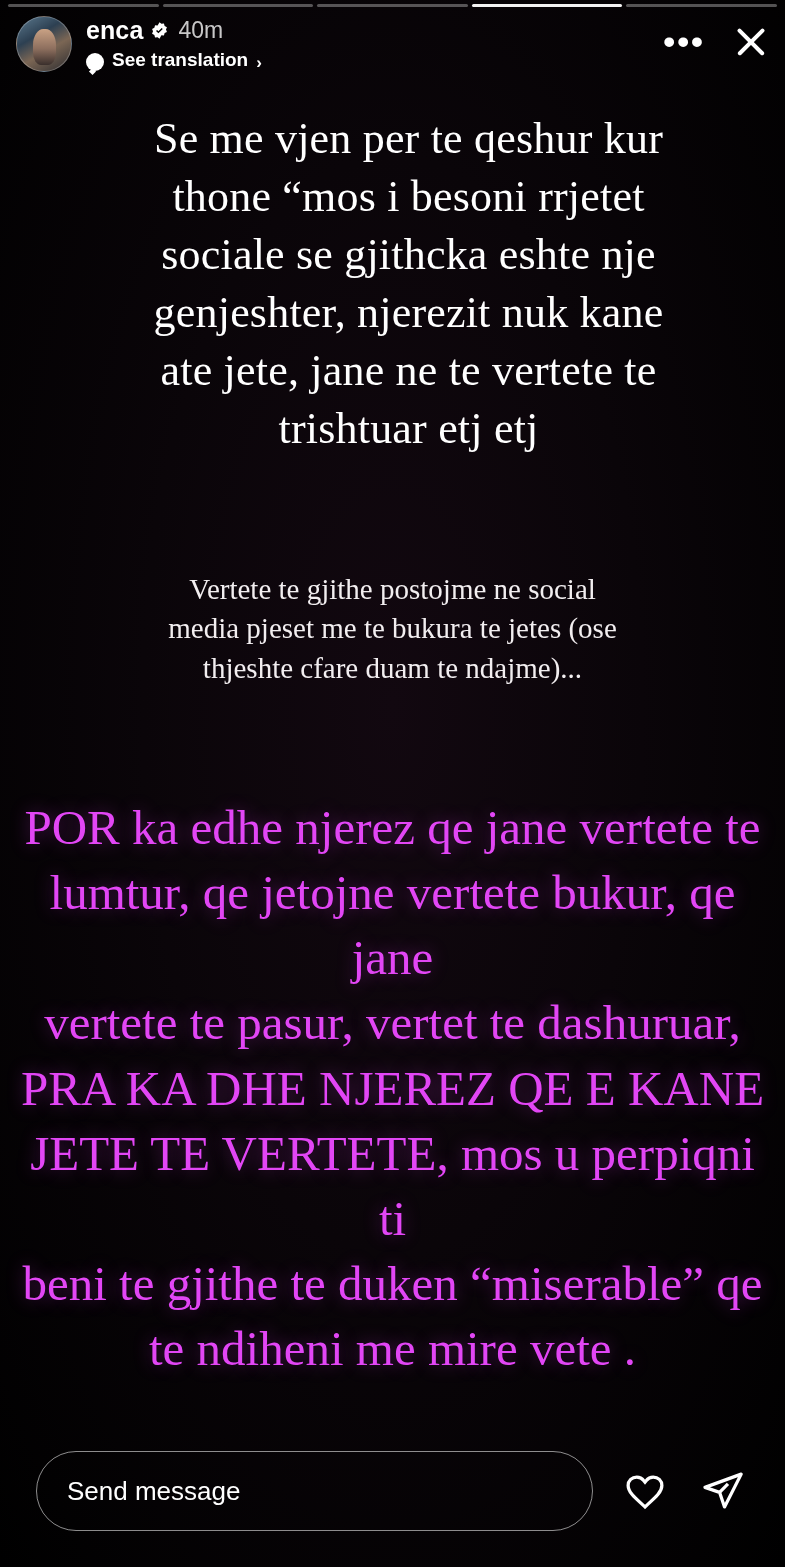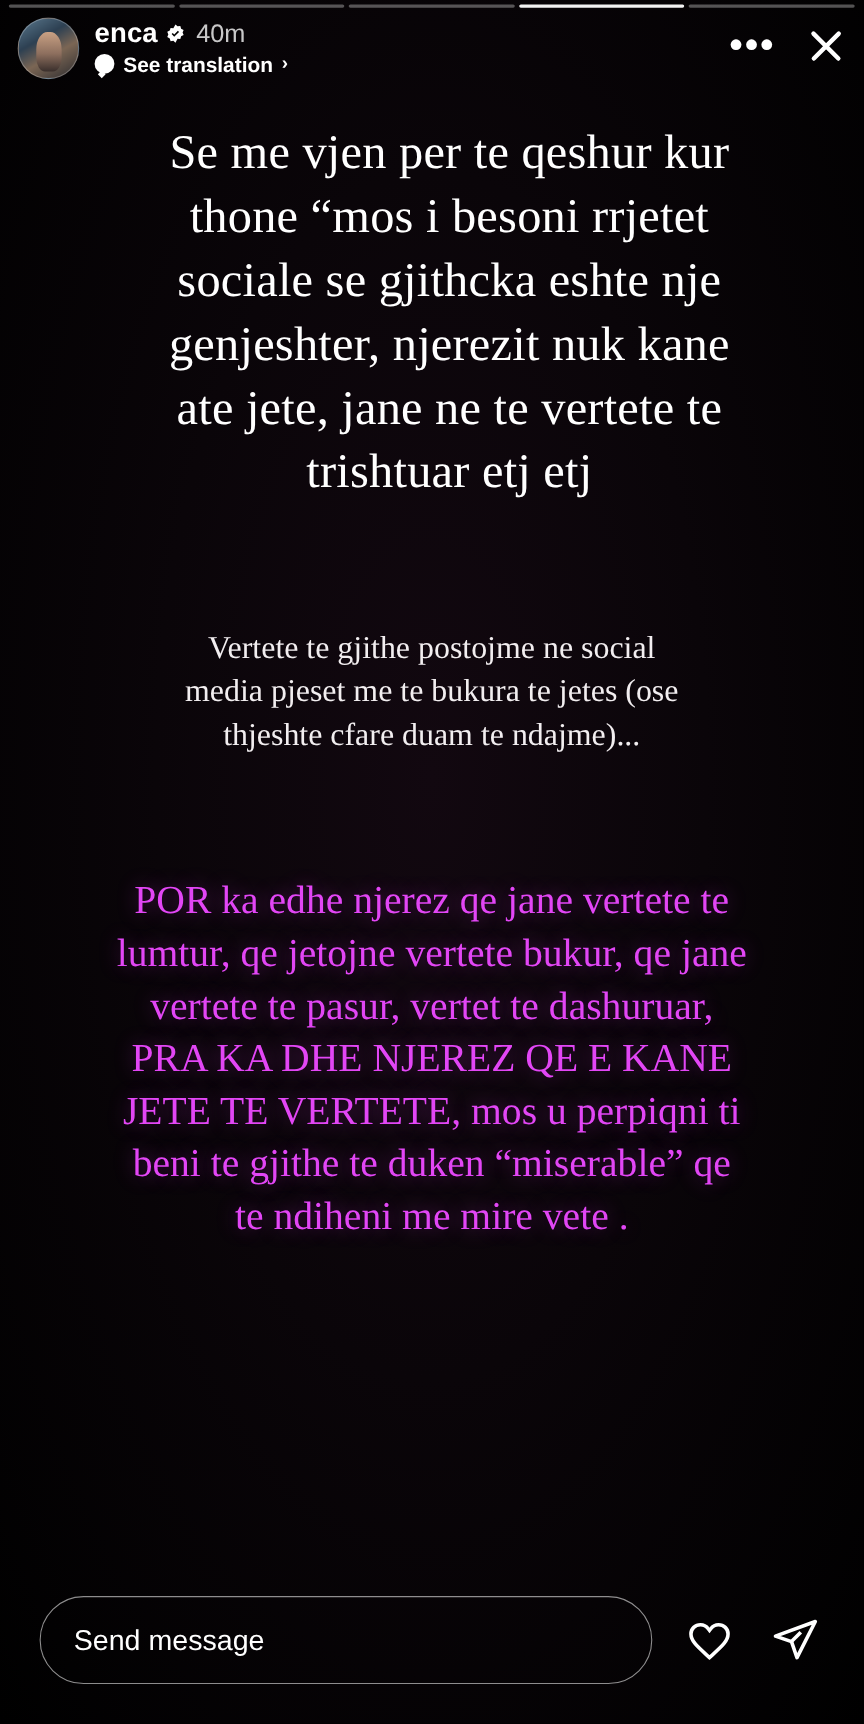--- a/index.html
+++ b/index.html
@@ -87,21 +87,21 @@
     display: inline-block;
   }
   .timestamp {
     color: rgba(255,255,255,0.78);
     font-size: 23px;
     font-weight: 400;
     margin-left: 2px;
   }
   .translate-row {
     display: flex;
-    align-items: flex-start;
+    align-items: flex-end;
     gap: 8px;
   }
   .translate-dot {
     width: 18px; height: 18px;
     border-radius: 50%;
     background: #fff;
     flex: 0 0 18px;
     position: relative;
   }
   .translate-dot::after{
@@ -171,23 +171,23 @@
   }
   .block-sub {
     top: 570px;
     padding: 0 66px;
     color: #f2eef0;
     font-size: 29px;
     line-height: 1.36;
   }
   .block-highlight {
     top: 795px;
-    padding: 0 36px;
+    padding: 0 12px;
     color: #e246f5;
-    font-size: 36px;
+    font-size: 49px;
     line-height: 1.33;
     text-shadow: 0 0 18px rgba(226,70,245,0.35);
   }
 
   
   .footer {
     position: absolute;
     left: 0; right: 0;
     bottom: 34px;
     height: 84px;

